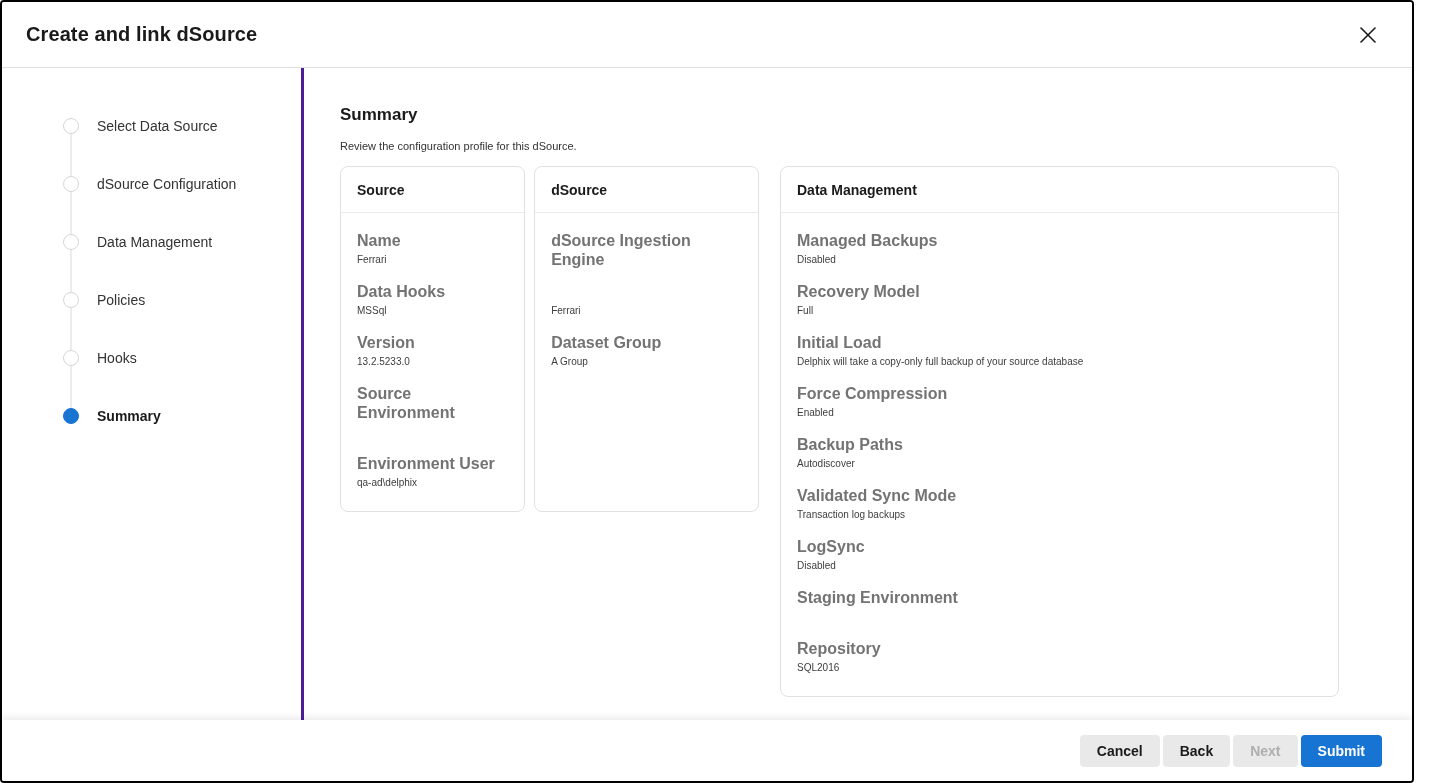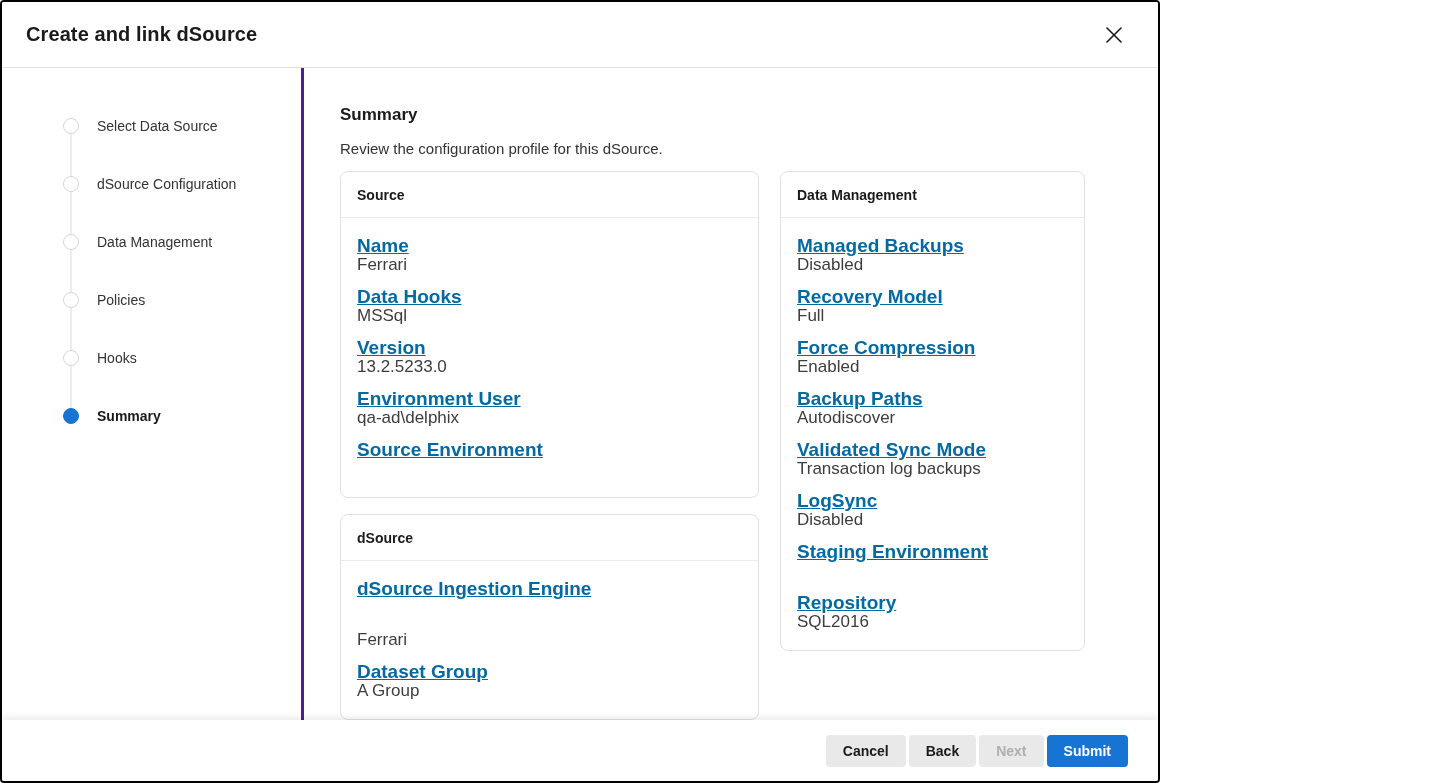--- a/index.html
+++ b/index.html
@@ -3,21 +3,21 @@
 <meta charset="utf-8">
 <style>
   * { margin: 0; padding: 0; box-sizing: border-box; }
   html, body { background: #fff; }
   body {
     font-family: "Liberation Sans", "DejaVu Sans", sans-serif;
     color: #1a1a1a;
     width: 1436px; height: 783px;
   }
   .dialog {
-    width: 1160px; height: 783px;
+    width: 1414px; height: 783px;
     border: 2px solid #000;
     border-radius: 4px;
     background: #fff;
     display: flex; flex-direction: column;
     overflow: hidden;
   }
   
   .dlg-header {
     height: 66px; flex: 0 0 66px;
     display: flex; align-items: center;
@@ -70,41 +70,41 @@
   .step-label { margin-left: 18px; font-size: 14px; color: #333; }
   .step.active .step-label { font-weight: bold; color: #1a1a1a; }
 
   
   .content {
     flex: 1 1 auto;
     padding: 37px 73px 0 36px;
     overflow: hidden;
   }
   .page-title { font-size: 17px; font-weight: bold; color: #1a1a1a; }
-  .page-subtitle { font-size: 15px; color: #333; margin-top: 15px; }
+  .page-subtitle { font-size: 11px; color: #333; margin-top: 15px; }
   .columns { display: flex; gap: 21px; margin-top: 14px; align-items: flex-start; }
-  .col-left { width: 419px; flex: 0 0 419px; display: flex; flex-direction: column; gap: 16px; }
+  .col-left { width: 419px; flex: 0 0 419px; display: flex; flex-direction: row; gap: 9px; }
   .col-right { flex: 1 1 auto; }
 
   .card {
     border: 1px solid #e1e1e1;
     border-radius: 8px;
     background: #fff;
   }
   .card-header {
     padding: 15px 16px 14px;
     font-size: 14px; font-weight: bold;
     border-bottom: 1px solid #ebebeb;
     color: #1a1a1a;
   }
   .card-body { padding: 18px 16px 16px; }
   .field { margin-bottom: 13px; }
   .field:last-child { margin-bottom: 3px; }
-  .field-label { font-size: 19px; font-weight: bold; line-height: 19px; color: #0369a1; text-decoration: underline; }
-  .field-value { font-size: 17px; line-height: 19px; color: #3d3d3d; min-height: 19px; white-space: pre-wrap; }
+  .field-label { font-size: 16px; font-weight: bold; line-height: 19px; color: #737373; }
+  .field-value { font-size: 10px; line-height: 19px; color: #3d3d3d; min-height: 19px; white-space: pre-wrap; }
 
   
   .dlg-footer {
     flex: 0 0 61px; height: 61px;
     background: #fff;
     box-shadow: 0 -3px 7px rgba(0,0,0,0.08);
     display: flex; align-items: center; justify-content: flex-end;
     gap: 3px;
     padding-right: 30px;
     position: relative; z-index: 2;
@@ -180,26 +180,26 @@
                 </div>
                 <div class="field">
                   <div class="field-label">Data Hooks</div>
                   <div class="field-value">MSSql</div>
                 </div>
                 <div class="field">
                   <div class="field-label">Version</div>
                   <div class="field-value">13.2.5233.0</div>
                 </div>
                 <div class="field">
+                  <div class="field-label">Source Environment</div>
+                  <div class="field-value"></div>
+                </div>
+                <div class="field">
                   <div class="field-label">Environment User</div>
                   <div class="field-value">qa-ad\delphix</div>
-                </div>
-                <div class="field">
-                  <div class="field-label">Source Environment</div>
-                  <div class="field-value"></div>
                 </div>
               </div>
             </div>
             <div class="card">
               <div class="card-header">dSource</div>
               <div class="card-body">
                 <div class="field">
                   <div class="field-label">dSource Ingestion Engine</div>
                   <div class="field-value"></div>
                 </div>
@@ -219,20 +219,24 @@
               <div class="card-body">
                 <div class="field">
                   <div class="field-label">Managed Backups</div>
                   <div class="field-value">Disabled</div>
                 </div>
                 <div class="field">
                   <div class="field-label">Recovery Model</div>
                   <div class="field-value">Full</div>
                 </div>
                 <div class="field">
+                  <div class="field-label">Initial Load</div>
+                  <div class="field-value">Delphix will take a copy-only full backup of your source database</div>
+                </div>
+                <div class="field">
                   <div class="field-label">Force Compression</div>
                   <div class="field-value">Enabled</div>
                 </div>
                 <div class="field">
                   <div class="field-label">Backup Paths</div>
                   <div class="field-value">Autodiscover</div>
                 </div>
                 <div class="field">
                   <div class="field-label">Validated Sync Mode</div>
                   <div class="field-value">Transaction log backups</div>

